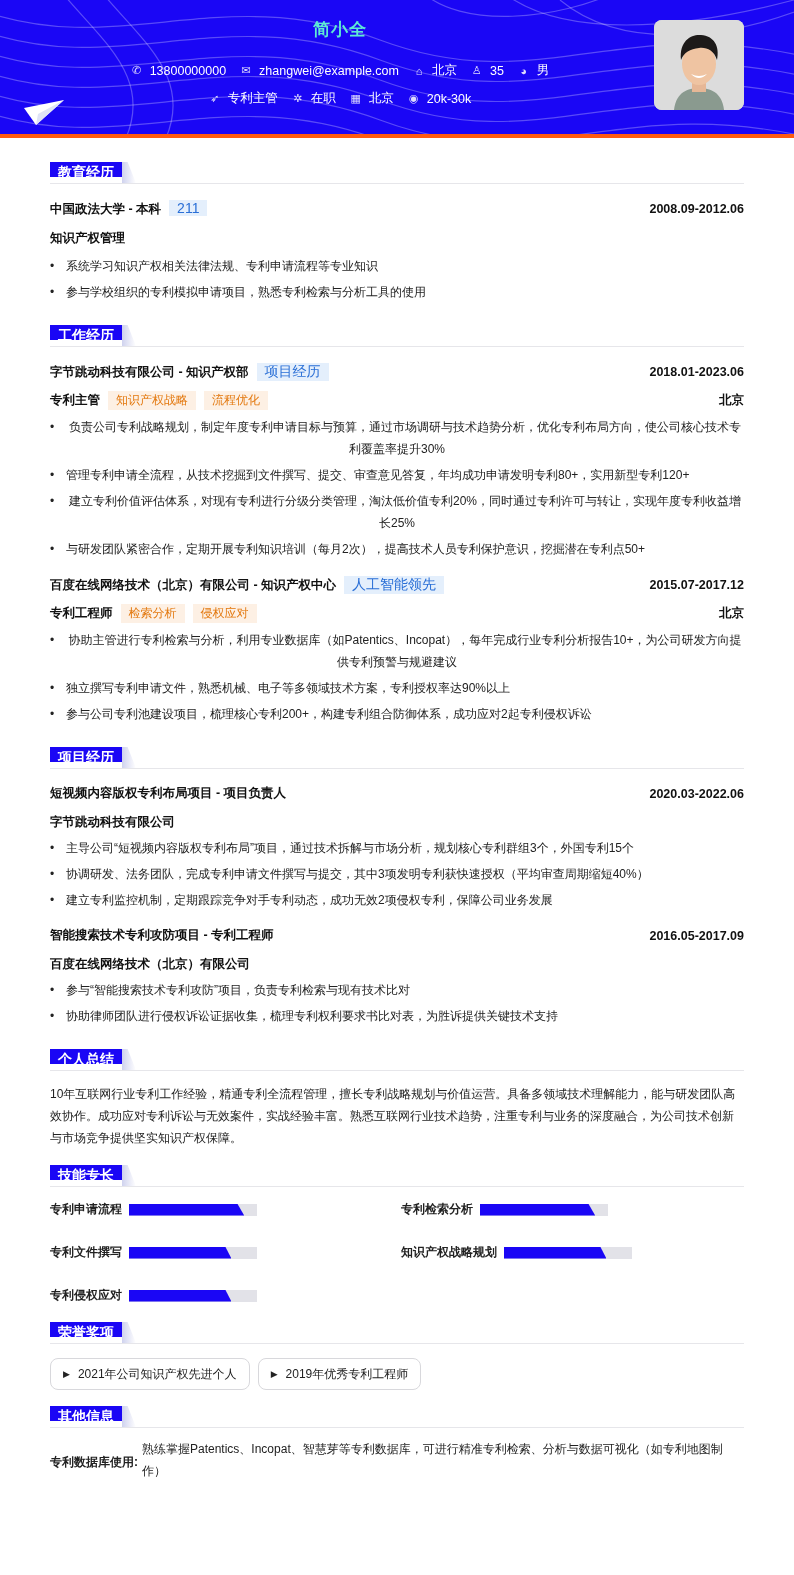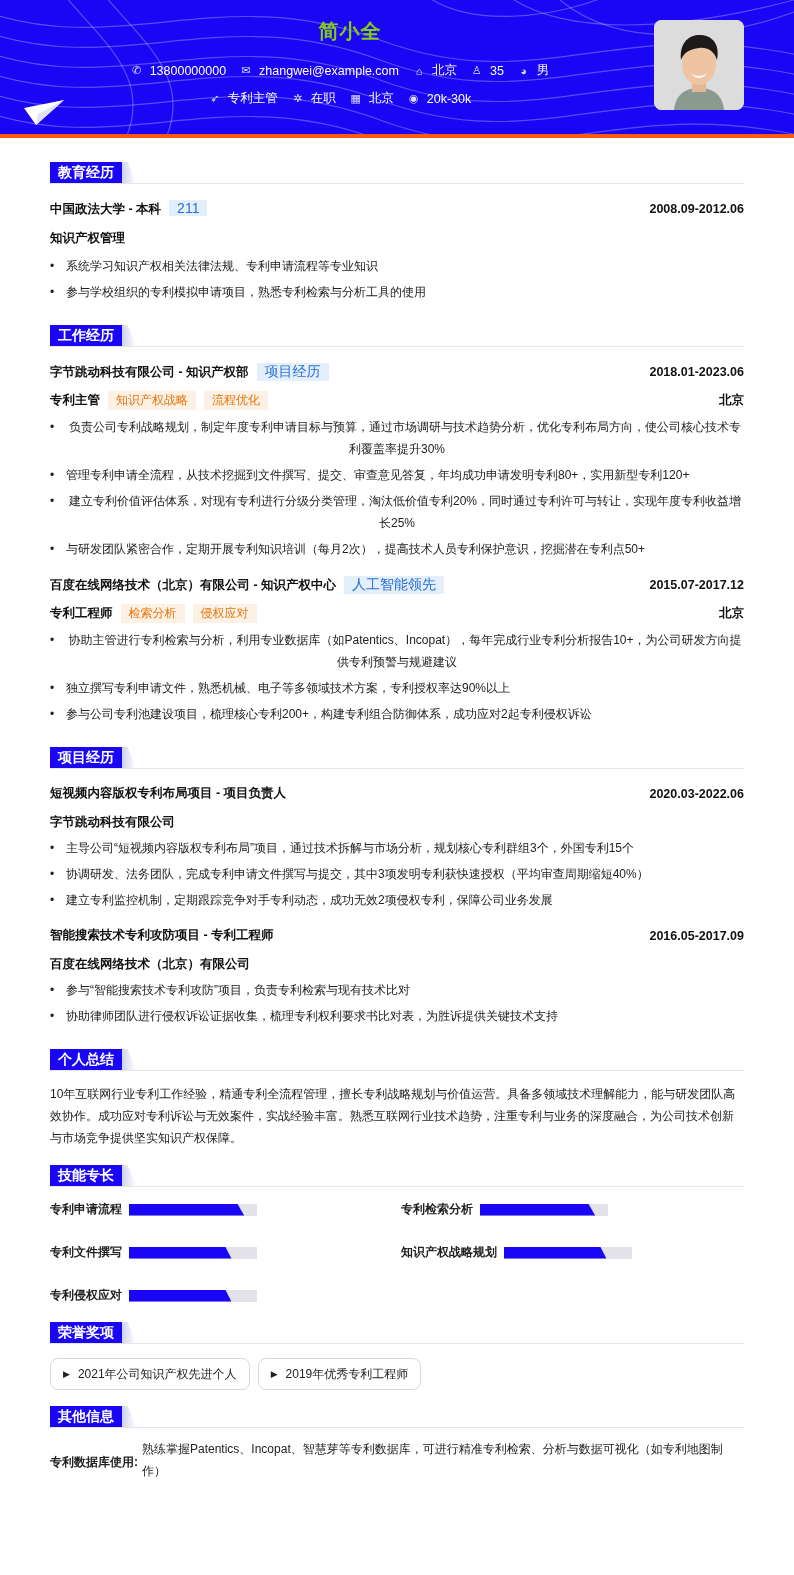--- a/index.html
+++ b/index.html
@@ -17,22 +17,22 @@
     position: relative;
     height: 138px;
     background: #1a06f5;
     overflow: hidden;
   }
   .header svg.waves { position: absolute; left: 0; top: 0; }
   .header .orange-bar {
     position: absolute; left: 0; bottom: 0; width: 100%; height: 4px; background: #ff5a10;
   }
   .name {
-    position: absolute; left: 10px; width: 680px; top: 18px; text-align: center;
-    color: #84cc16; font-size: 20px; font-weight: bold; letter-spacing: 1px;
+    position: absolute; left: 0; width: 680px; top: 18px; text-align: center;
+    color: #5eead4; font-size: 17px; font-weight: bold; letter-spacing: 1px;
   }
   .info-row {
     position: absolute; left: 0; width: 680px; text-align: center; color: #fff; font-size: 12.5px;
     display: flex; justify-content: center; gap: 14px; align-items: center;
   }
   .info-row.r1 { top: 62px; }
   .info-row.r2 { top: 90px; }
   .info-item { display: inline-flex; align-items: center; gap: 7px; }
   .info-item .ic { font-size: 11px; opacity: 0.85; width: 12px; text-align: center; }
   .avatar {
@@ -40,21 +40,21 @@
     border-radius: 8px; background: #d9d9d9; overflow: hidden;
   }
   .plane { position: absolute; left: 24px; top: 100px; }
 
   .content { position: absolute; left: 50px; width: 694px; top: 160px; }
   .section-title {
     position: relative; height: 24px; margin-bottom: 0;
     border-bottom: 1px solid #e6e6ea;
   }
   .section-title .lbl {
-    position: absolute; left: 0; top: 2px; height: 21px; padding: 0 8px;
+    position: absolute; left: 0; top: 2px; height: 15px; padding: 0 8px;
     background: #1a06f5; color: #fff; font-size: 14px; font-weight: bold; line-height: 21px;
   }
   .section-title .tail {
     position: absolute; top: 2px; height: 21px; width: 14px;
     background: linear-gradient(90deg, #cfd2ee, #ffffff);
     clip-path: polygon(0 0, 40% 0, 100% 100%, 0 100%);
   }
   .row { display: flex; justify-content: space-between; align-items: center; }
   .bold { font-weight: bold; font-size: 12.5px; color: #111; }
   .tag-blue {

